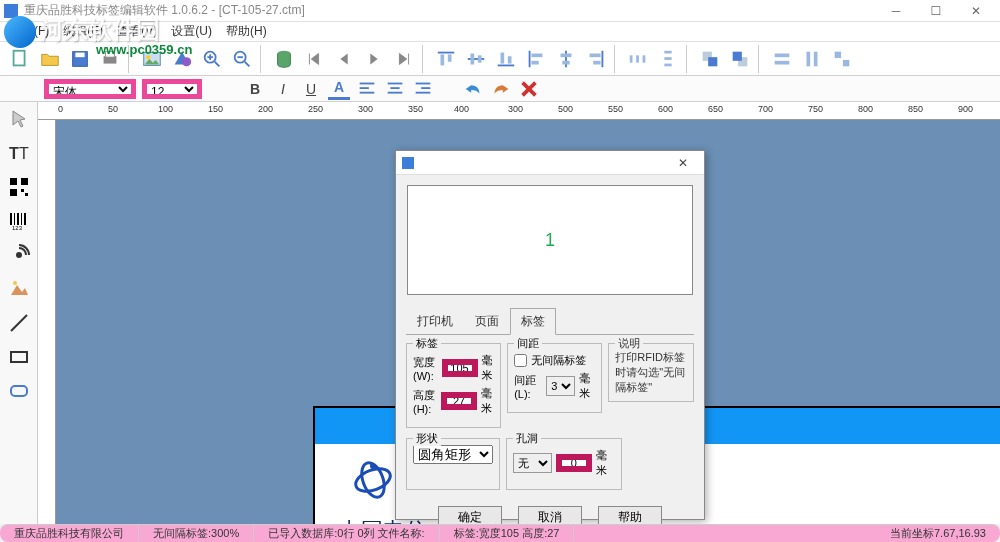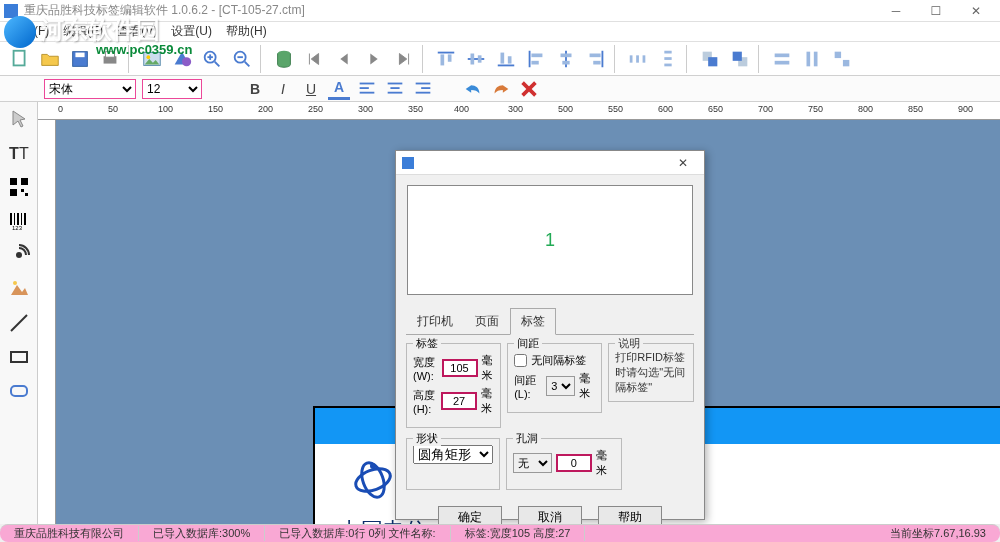--- a/index.html
+++ b/index.html
@@ -9,21 +9,21 @@
 .titlebar .tspace { flex:1; }
 .winbtn { width:40px; height:22px; display:flex; align-items:center; justify-content:center; color:#666; }
 .winbtn.min::before{content:"─";} .winbtn.max::before{content:"☐";} .winbtn.close::before{content:"✕";}
 .menubar { height:20px; background:#fff; display:flex; align-items:center; padding-left:10px; gap:14px; color:#333; border-bottom:1px solid #e0e0e0;}
 .menubar span{font-size:12px;}
 .maintb { height:34px; background:#fff; display:flex; align-items:center; padding-left:6px; gap:2px; border-bottom:1px solid #d0d0d0;}
 .tbtn { width:28px; height:28px; display:flex; align-items:center; justify-content:center; position:relative;}
 .tbtn svg{width:22px;height:22px;}
 .tsep { width:6px; height:28px; border-left:1px solid #ccc; margin:0 2px;}
 .fmtbar { height:26px; background:#fbfbfb; display:flex; align-items:center; padding-left:44px; gap:6px; border-bottom:1px solid #d0d0d0;}
-.fmtbar select{height:20px;font-size:12px;border:1px solid #ec4899;background:#fff;}
+.fmtbar select{height:20px;font-size:12px;border:5px solid #ec4899;background:#fff;}
 .fmtbar .fbtn{width:22px;height:22px;display:flex;align-items:center;justify-content:center;font-size:14px;color:#444;}
 .fbtn.b{font-weight:bold;} .fbtn.i{font-style:italic;} .fbtn.u{text-decoration:underline;}
 .bigic{width:24px;height:24px;}
 .work { position:absolute; top:102px; left:0; right:0; bottom:18px; display:flex; }
 .lefttools { width:38px; background:#f8f8f8; border-right:1px solid #ccc; display:flex; flex-direction:column; align-items:center; padding-top:2px; gap:4px;}
 .ltool{width:32px;height:30px;display:flex;align-items:center;justify-content:center;}
 .ltool svg{width:24px;height:24px;}
 .canvasarea { flex:1; background:#6b8fb5; position:relative; overflow:hidden;}
 .hruler{position:absolute;top:0;left:0;right:0;height:18px;background:#fff;border-bottom:1px solid #999;font-size:9px;color:#333;}
 .hruler span{position:absolute;top:2px;}
@@ -44,21 +44,21 @@
 .dlgtitle .dsp{flex:1;}
 .dlgtitle .dclose{width:30px;text-align:center;color:#444;}
 .dlgbody{padding:10px;}
 .preview{width:286px;height:110px;background:#fff;border:1px solid #888;margin:0 auto 12px;display:flex;align-items:center;justify-content:center;font-size:18px;color:#2a5;}
 .tabs{display:flex;border-bottom:1px solid #aaa;margin-bottom:8px;}
 .tab{padding:4px 10px;font-size:12px;color:#333;border:1px solid transparent;position:relative;top:1px;}
 .tab.active{background:#f0f0f0;border:1px solid #aaa;border-bottom:1px solid #f0f0f0;}
 .grp{border:1px solid #bbb;padding:6px 6px 8px;margin-bottom:6px;position:relative;}
 .grp .gt{position:absolute;top:-8px;left:6px;background:#f0f0f0;padding:0 3px;font-size:11px;}
 .row{display:flex;align-items:center;gap:4px;margin:3px 0;font-size:11px;}
-.row input[type=text]{width:36px;height:18px;border:2px solid #be185d;text-align:center;font-size:11px;}
+.row input[type=text]{width:36px;height:18px;border:6px solid #be185d;text-align:center;font-size:11px;}
 .row select{height:20px;border:1px solid #999;font-size:11px;}
 .twocol{display:flex;gap:6px;}
 .twocol>div{flex:1;}
 .explain{border:1px solid #bbb;padding:6px;font-size:11px;color:#333;position:relative;}
 .explain .gt{position:absolute;top:-8px;left:6px;background:#f0f0f0;padding:0 3px;}
 .dlgbtns{display:flex;justify-content:center;gap:16px;margin-top:10px;}
 .dlgbtns button{width:64px;height:22px;border:1px solid #888;background:#e8e8e8;font-size:12px;}
 </style>
 </head>
 <body>
@@ -468,18 +468,18 @@
     <div class="dlgbtns">
       <button>确定</button>
       <button>取消</button>
       <button>帮助</button>
     </div>
   </div>
 </div>
 
 <div class="statusbar">
   <span>重庆品胜科技有限公司</span>
-  <span>已导入数据库:300%</span>
+  <span>无间隔标签:300%</span>
   <span>已导入数据库:0行 0列 文件名称:</span>
   <span>标签:宽度105 高度:27</span>
   <span style="flex:1;border:none"></span>
   <span style="border:none">当前坐标7.67,16.93</span>
 </div>
 
 </body></html>

